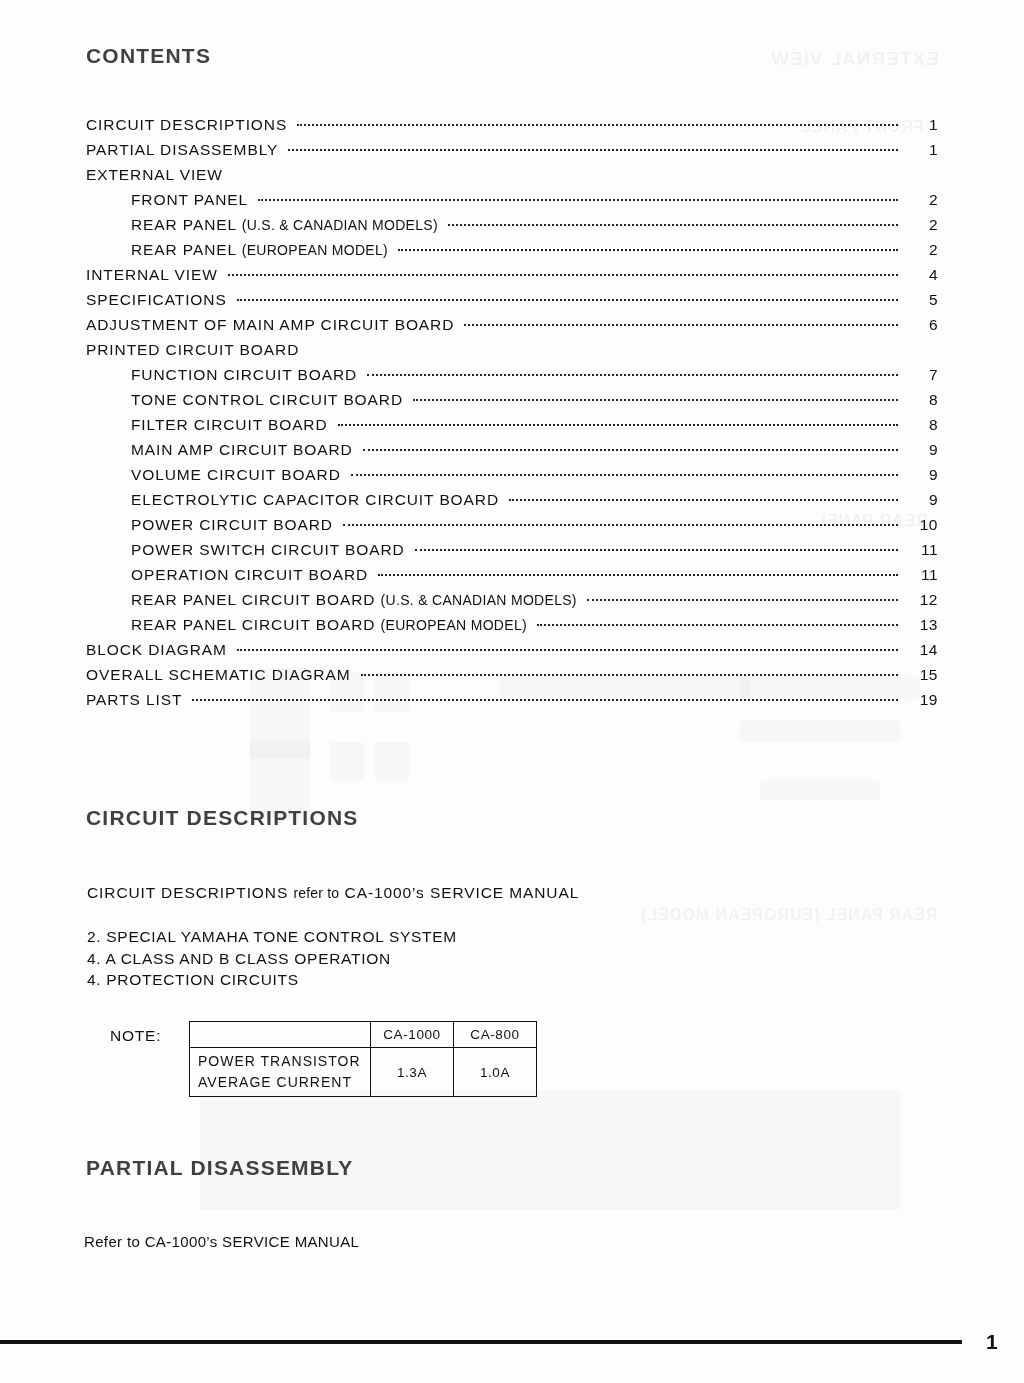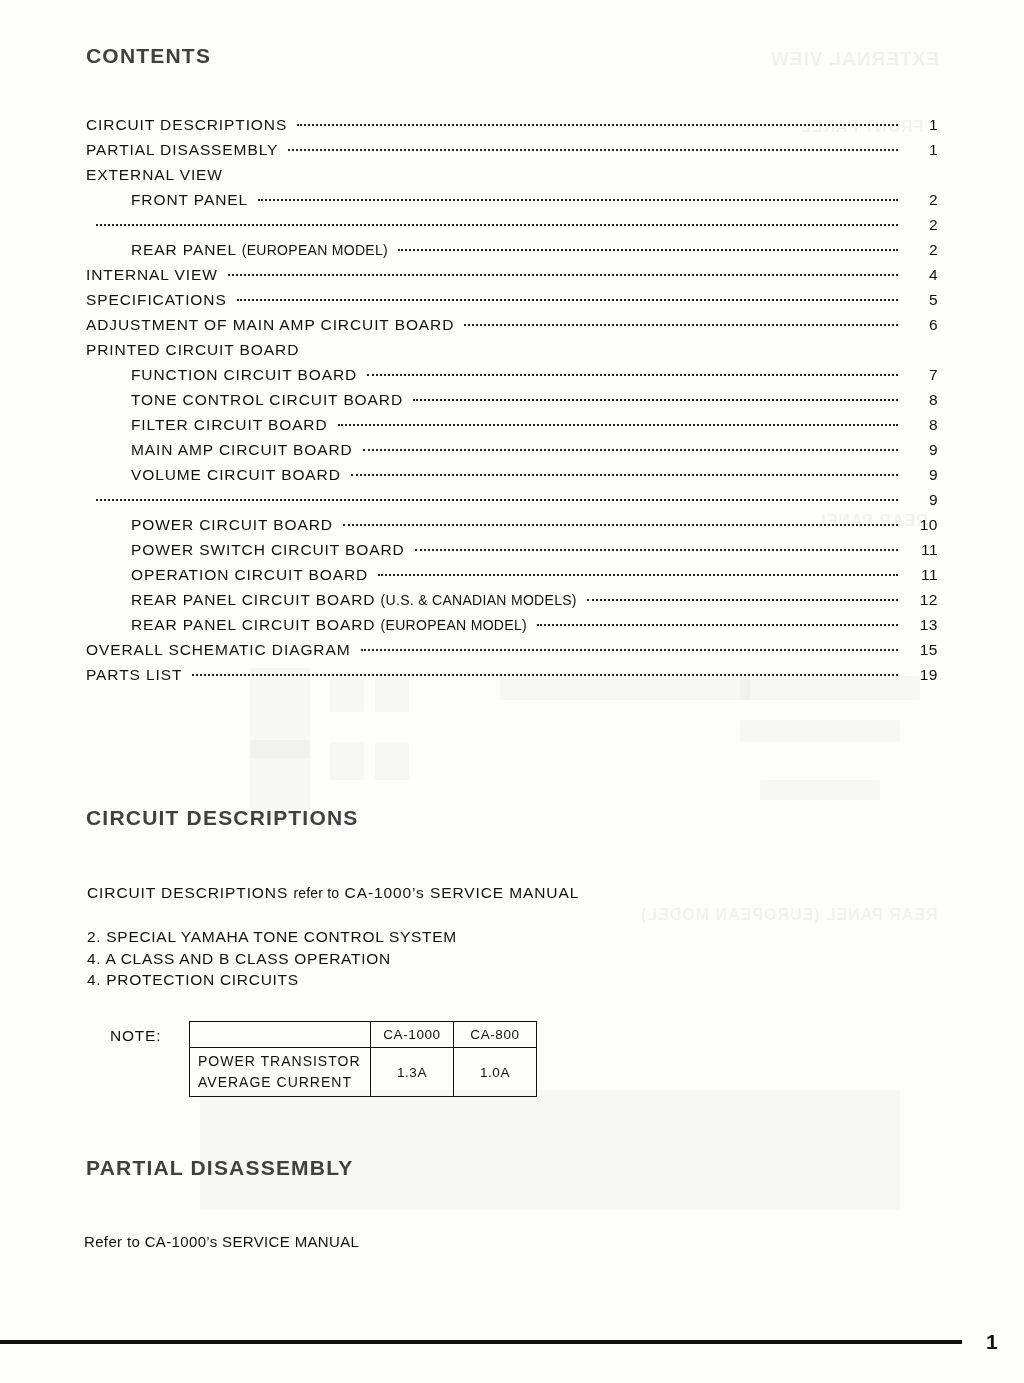--- a/index.html
+++ b/index.html
@@ -226,20 +226,21 @@
           <span class="toc-label">EXTERNAL VIEW</span>
           <span class="toc-dots"></span>
           <span class="toc-page"></span>
         </div>
         <div class="toc-row lvl1">
           <span class="toc-label">FRONT PANEL</span>
           <span class="toc-dots"></span>
           <span class="toc-page">2</span>
         </div>
         <div class="toc-row lvl1">
+          <span class="toc-label">REAR PANEL <span class="small">(U.S. &amp; CANADIAN MODELS)</span></span>
           <span class="toc-dots"></span>
           <span class="toc-page">2</span>
         </div>
         <div class="toc-row lvl1">
           <span class="toc-label">REAR PANEL <span class="small">(EUROPEAN MODEL)</span></span>
           <span class="toc-dots"></span>
           <span class="toc-page">2</span>
         </div>
         <div class="toc-row">
           <span class="toc-label">INTERNAL VIEW</span>
@@ -280,20 +281,21 @@
           <span class="toc-label">MAIN AMP CIRCUIT BOARD</span>
           <span class="toc-dots"></span>
           <span class="toc-page">9</span>
         </div>
         <div class="toc-row lvl1">
           <span class="toc-label">VOLUME CIRCUIT BOARD</span>
           <span class="toc-dots"></span>
           <span class="toc-page">9</span>
         </div>
         <div class="toc-row lvl1">
+          <span class="toc-label">ELECTROLYTIC CAPACITOR CIRCUIT BOARD</span>
           <span class="toc-dots"></span>
           <span class="toc-page">9</span>
         </div>
         <div class="toc-row lvl1">
           <span class="toc-label">POWER CIRCUIT BOARD</span>
           <span class="toc-dots"></span>
           <span class="toc-page">10</span>
         </div>
         <div class="toc-row lvl1">
           <span class="toc-label">POWER SWITCH CIRCUIT BOARD</span>
@@ -307,20 +309,25 @@
         </div>
         <div class="toc-row lvl1">
           <span class="toc-label">REAR PANEL CIRCUIT BOARD <span class="small">(U.S. &amp; CANADIAN MODELS)</span></span>
           <span class="toc-dots"></span>
           <span class="toc-page">12</span>
         </div>
         <div class="toc-row lvl1">
           <span class="toc-label">REAR PANEL CIRCUIT BOARD <span class="small">(EUROPEAN MODEL)</span></span>
           <span class="toc-dots"></span>
           <span class="toc-page">13</span>
+        </div>
+        <div class="toc-row">
+          <span class="toc-label">BLOCK DIAGRAM</span>
+          <span class="toc-dots"></span>
+          <span class="toc-page">14</span>
         </div>
         <div class="toc-row">
           <span class="toc-label">OVERALL SCHEMATIC DIAGRAM</span>
           <span class="toc-dots"></span>
           <span class="toc-page">15</span>
         </div>
         <div class="toc-row">
           <span class="toc-label">PARTS LIST</span>
           <span class="toc-dots"></span>
           <span class="toc-page">19</span>

